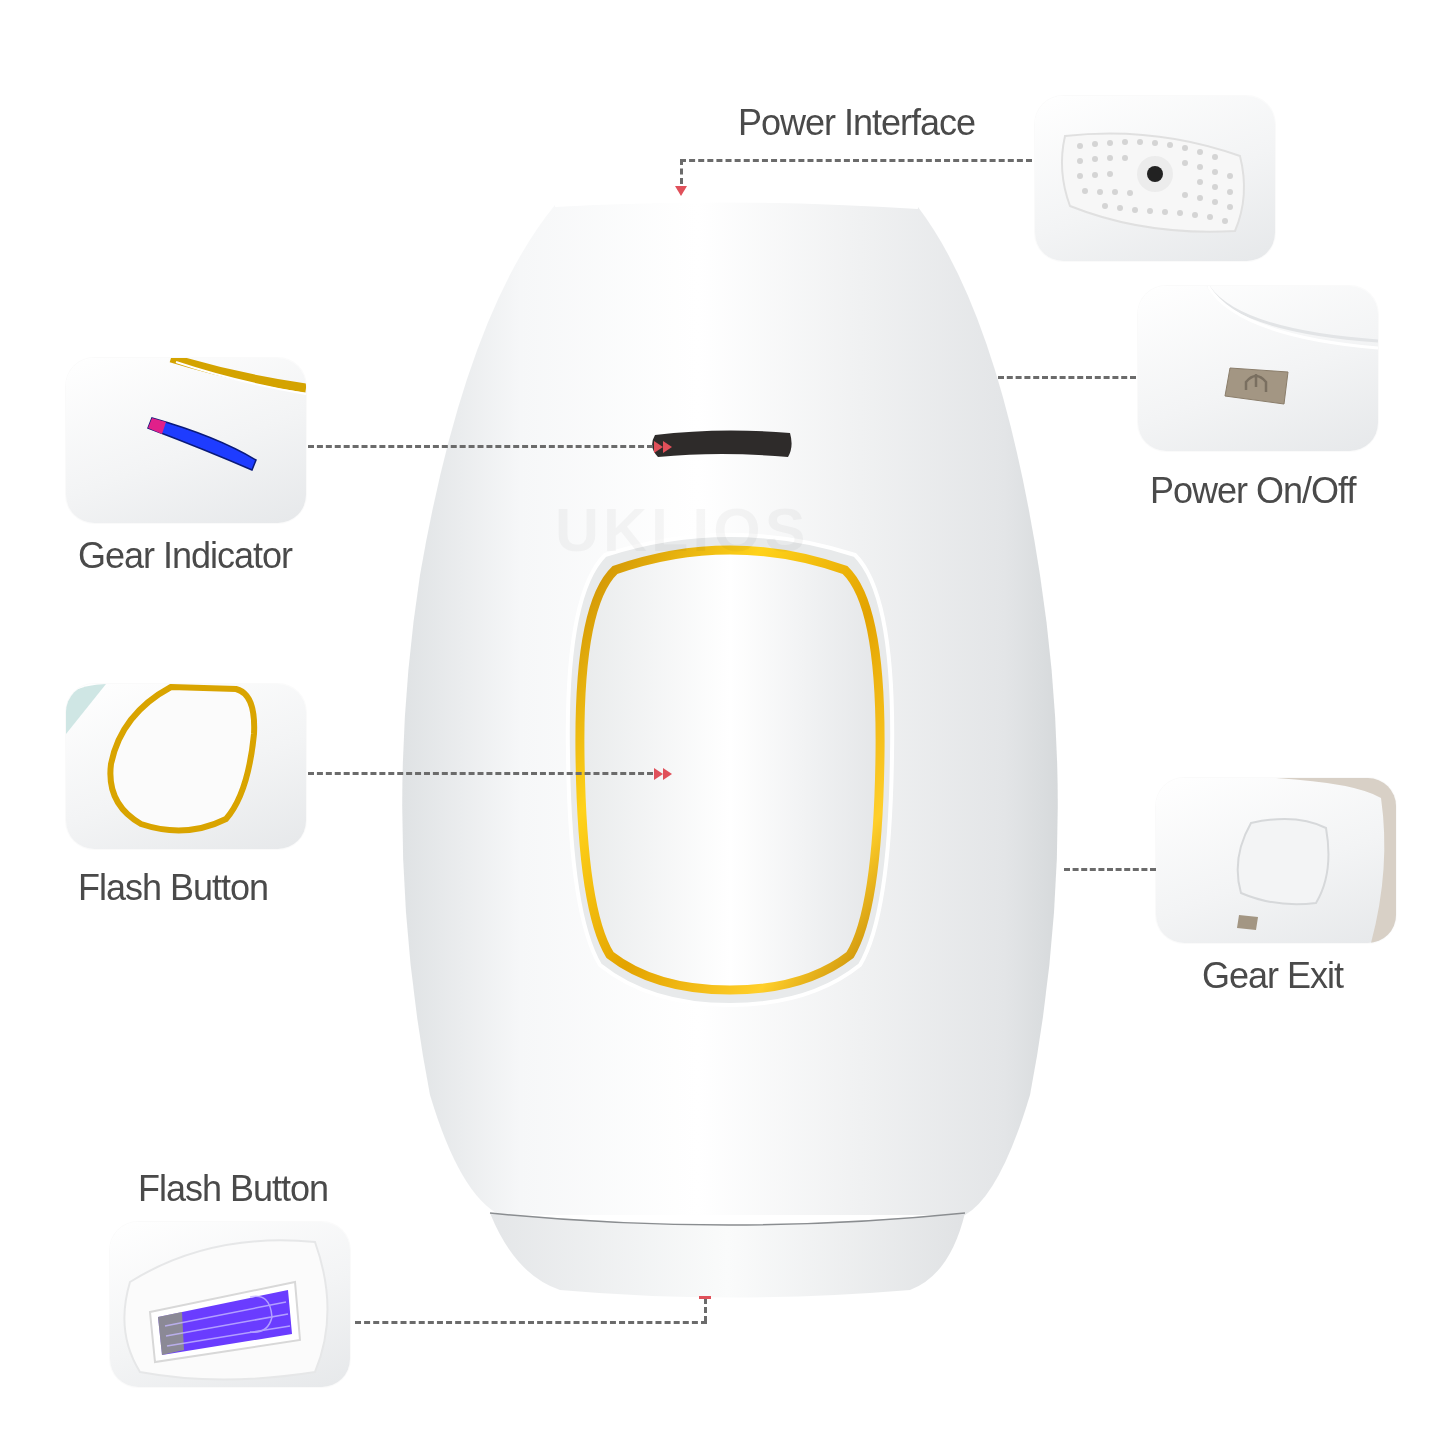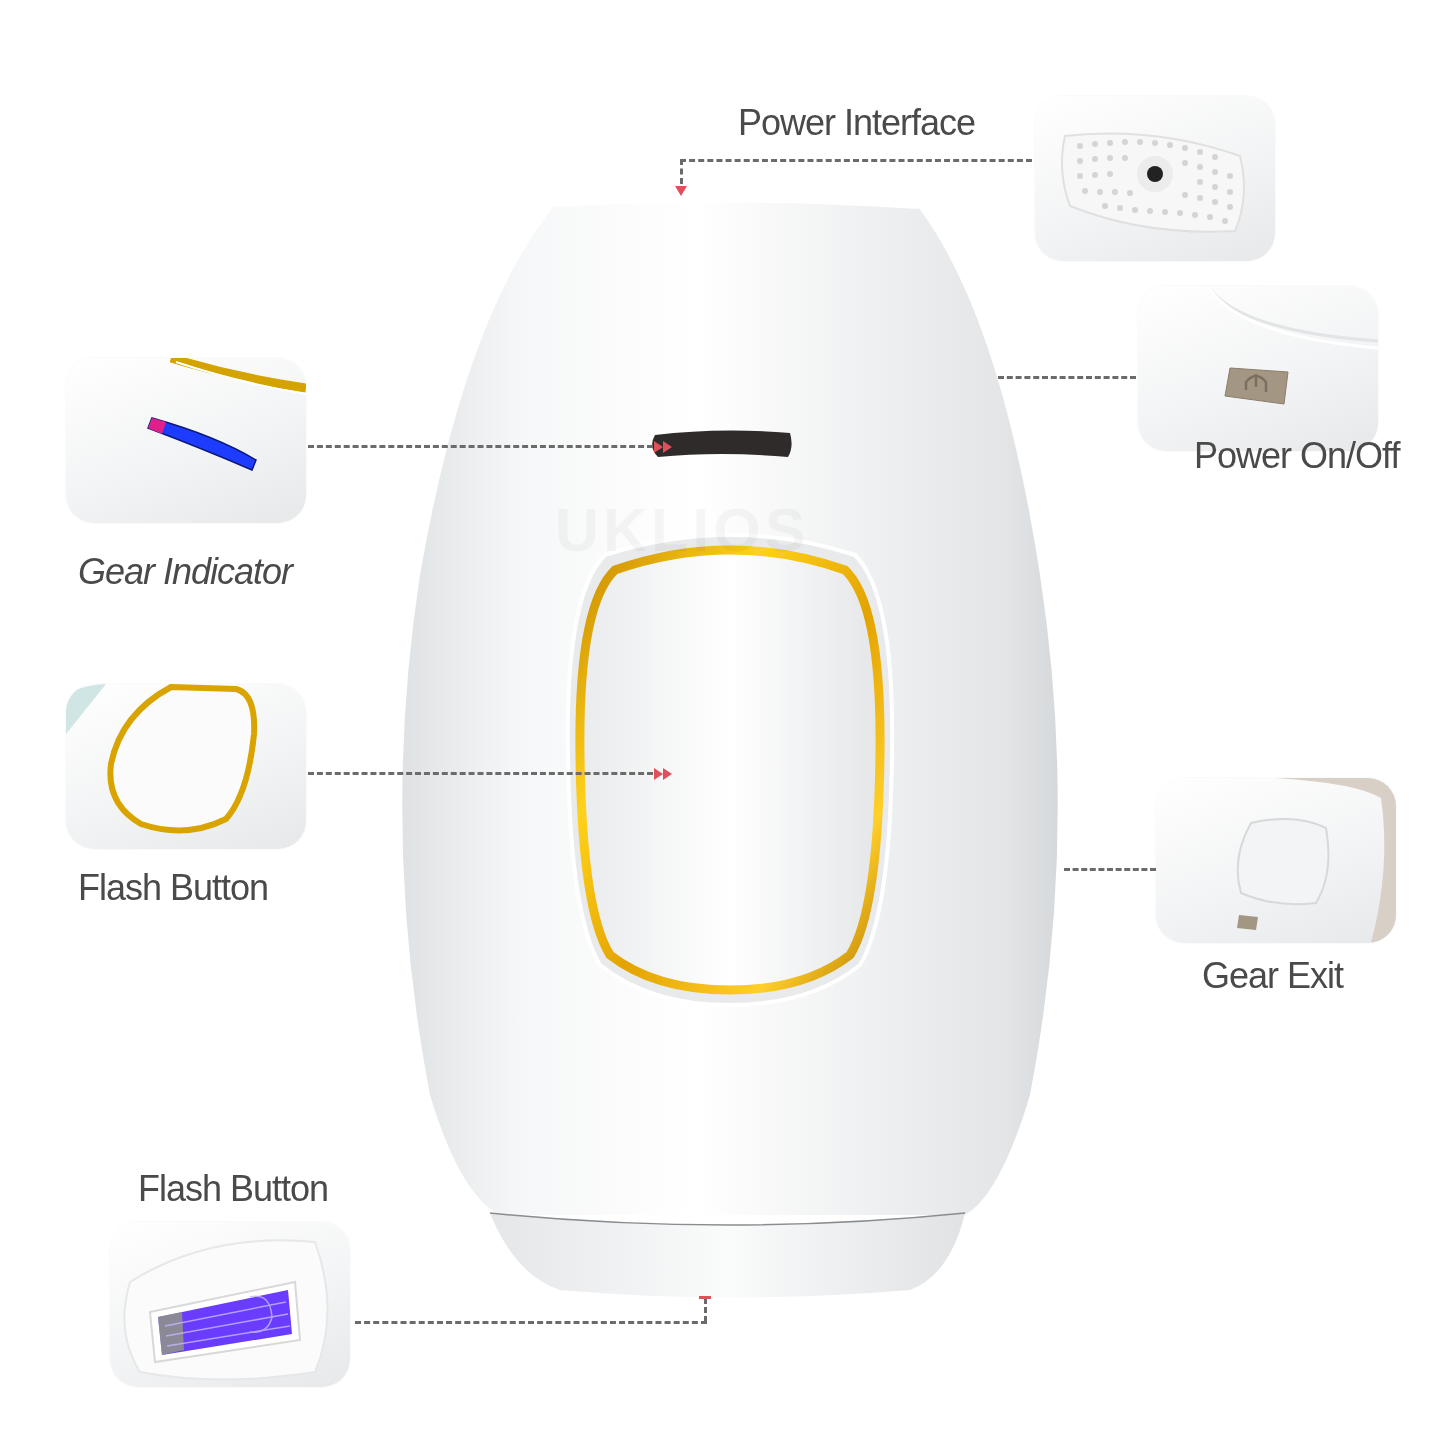--- a/index.html
+++ b/index.html
@@ -119,32 +119,32 @@
 
 <div class="thumb" style="left:1138px; top:286px; width:240px; height:165px;">
   <svg width="240" height="165" viewBox="0 0 240 165">
     <path d="M70 0 Q 100 45 240 55" stroke="#e2e4e6" stroke-width="3" fill="none"></path>
     <path d="M70 0 Q 100 50 240 62" stroke="#ffffff" stroke-width="3" fill="none"></path>
     <path d="M92 82 L 150 86 L 146 118 L 87 110 Z" fill="#a39683" stroke="#8a7d6a" stroke-width="1"></path>
     <path d="M108 104 L 108 96 Q 118 84 128 96 L 128 106" stroke="#7a6f60" stroke-width="2.5" fill="none"></path>
     <line x1="118" y1="88" x2="118" y2="101" stroke="#7a6f60" stroke-width="2.5"></line>
   </svg>
 </div>
-<div class="label" style="left:1150px; top:435px;margin-left:44px;">Power On/Off</div>
+<div class="label" style="left:1150px; top:470px;">Power On/Off</div>
 <div class="dash" style="left:998px; top:376px; width:138px; border-top-width:3px;"></div>
 
 <div class="thumb" style="left:66px; top:358px; width:240px; height:165px;">
   <svg width="240" height="165" viewBox="0 0 240 165">
     <path d="M105 0 Q 170 20 240 30" stroke="#d4a300" stroke-width="9" fill="none"></path>
     <path d="M110 4 Q 170 24 240 36" stroke="#ffffff" stroke-width="2" fill="none"></path>
     <path d="M86 60 Q 150 78 190 102 L 186 112 Q 140 92 82 70 Z" fill="#1e3cff" stroke="#0a1a7a" stroke-width="1.5"></path>
     <path d="M86 60 L 100 64 L 96 76 L 82 70 Z" fill="#e0208a"></path>
   </svg>
 </div>
-<div class="label" style="left:78px; top:551px;font-style:italic;">Gear Indicator</div>
+<div class="label" style="left:78px; top:535px;">Gear Indicator</div>
 <div class="dash" style="left:308px; top:445px; width:345px; border-top-width:3px;"></div>
 <div class="arrow-right" style="left:654px; top:441px;"></div>
 <div class="arrow-right" style="left:663px; top:441px;"></div>
 
 <div class="thumb" style="left:66px; top:684px; width:240px; height:165px;">
   <svg width="240" height="165" viewBox="0 0 240 165">
     <path d="M0 10 Q 20 0 40 0 L 0 50 Z" fill="#cfe6e4"></path>
     <path d="M105 3 L 170 5 Q 190 10 188 50 Q 182 110 160 135 Q 120 155 75 140 Q 40 120 45 80 Q 55 30 105 3 Z" fill="#fbfbfb" stroke="#d9a400" stroke-width="6"></path>
   </svg>
 </div>

